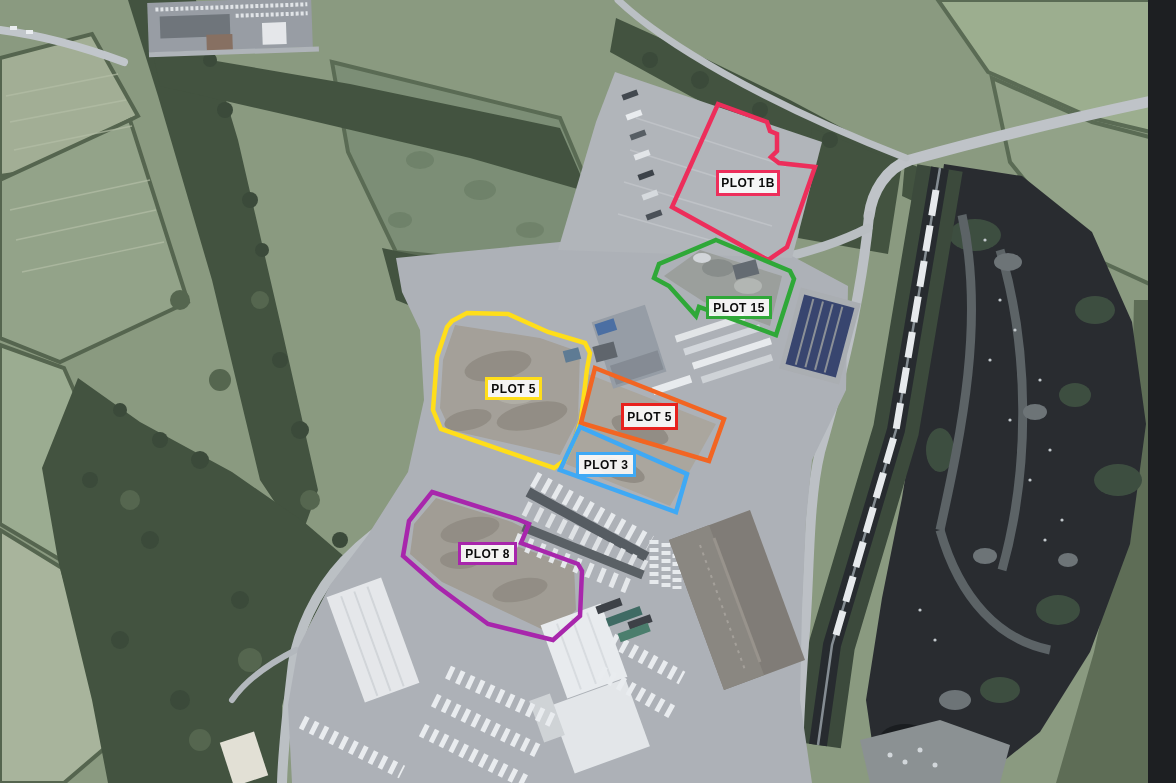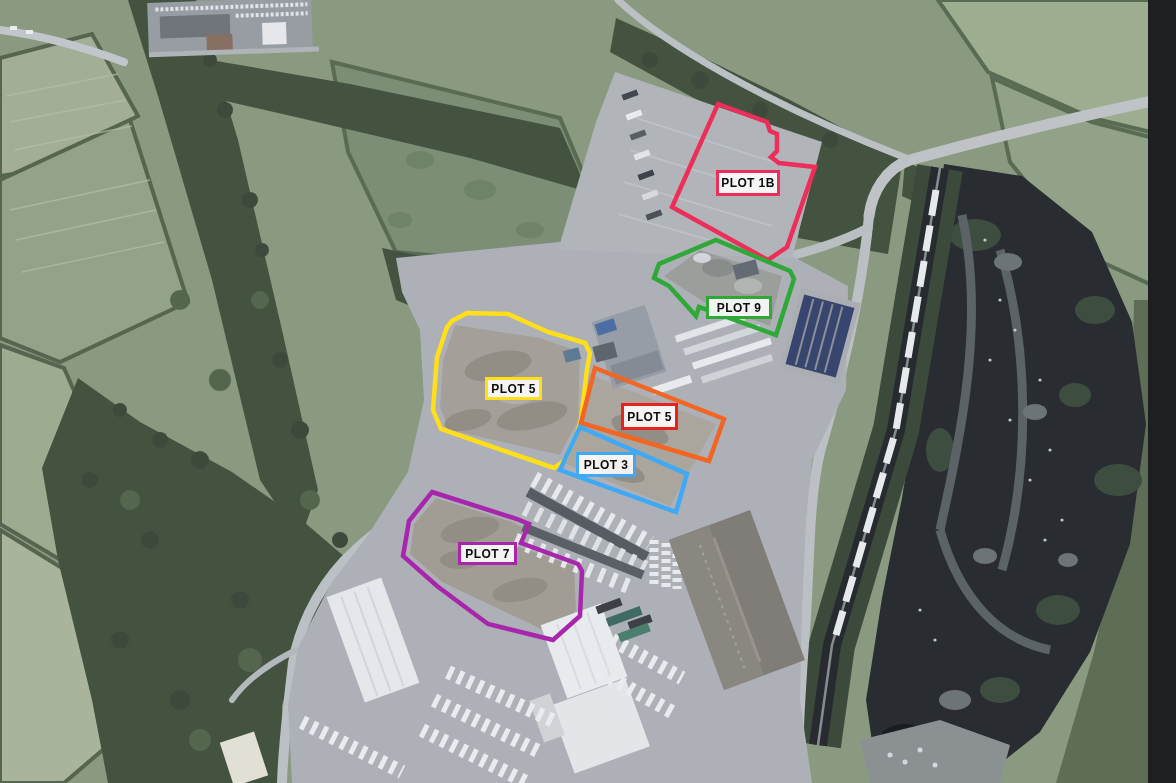--- a/index.html
+++ b/index.html
@@ -306,20 +306,20 @@
       <polygon points="718,104 767,122 770,131 777,134 777,151 771,157 779,163 815,167 787,247 768,260 672,207" fill="none" stroke="#ED2E5B" stroke-width="4.5" stroke-linejoin="miter"></polygon>
       <polygon points="716,240 790,271 794,279 776,335 699,307 696,316 669,286 654,278 659,264" fill="none" stroke="#2FA838" stroke-width="4.5" stroke-linejoin="miter"></polygon>
       <polygon points="452,321 467,313 508,314 548,332 585,343 590,353 587,369 581,420 577,433 565,460 554,468 441,429 433,410 437,357 447,327" fill="none" stroke="#FFDE1A" stroke-width="4.5" stroke-linejoin="miter"></polygon>
       <polygon points="595,368 724,419 709,461 581,423" fill="none" stroke="#F26522" stroke-width="4.5" stroke-linejoin="miter"></polygon>
       <polygon points="580,427 687,474 676,512 560,470" fill="none" stroke="#3FA9F5" stroke-width="4.5" stroke-linejoin="miter"></polygon>
       <polygon points="432,492 517,519 529,524 521,543 578,564 582,571 580,616 553,640 488,624 437,586 403,556 409,521" fill="none" stroke="#A826AC" stroke-width="4.5" stroke-linejoin="miter"></polygon>
     </svg>
 
   <div id="labels-layer">
       <div class="plot-label" style="left: 716px; top: 170px; width: 64px; height: 26px; border-color: rgb(237, 46, 91);">PLOT 1B</div>
-      <div class="plot-label" style="left: 706px; top: 296px; width: 66px; height: 23px; border-color: rgb(47, 168, 56);">PLOT 9</div>
+      <div class="plot-label" style="left: 706px; top: 296px; width: 66px; height: 23px; border-color: rgb(47, 168, 56);">PLOT 15</div>
       <div class="plot-label" style="left: 485px; top: 377px; width: 57px; height: 23px; border-color: rgb(255, 222, 26);">PLOT 5</div>
       <div class="plot-label" style="left: 621px; top: 403px; width: 57px; height: 27px; border-color: rgb(232, 33, 29);">PLOT 5</div>
       <div class="plot-label" style="left: 576px; top: 452px; width: 60px; height: 25px; border-color: rgb(63, 169, 245);">PLOT 3</div>
-      <div class="plot-label" style="left: 458px; top: 542px; width: 59px; height: 23px; border-color: rgb(168, 38, 172);">PLOT 7</div>
+      <div class="plot-label" style="left: 458px; top: 542px; width: 59px; height: 23px; border-color: rgb(168, 38, 172);">PLOT 8</div>
     </div>
 
 </div>
 
 </body></html>

